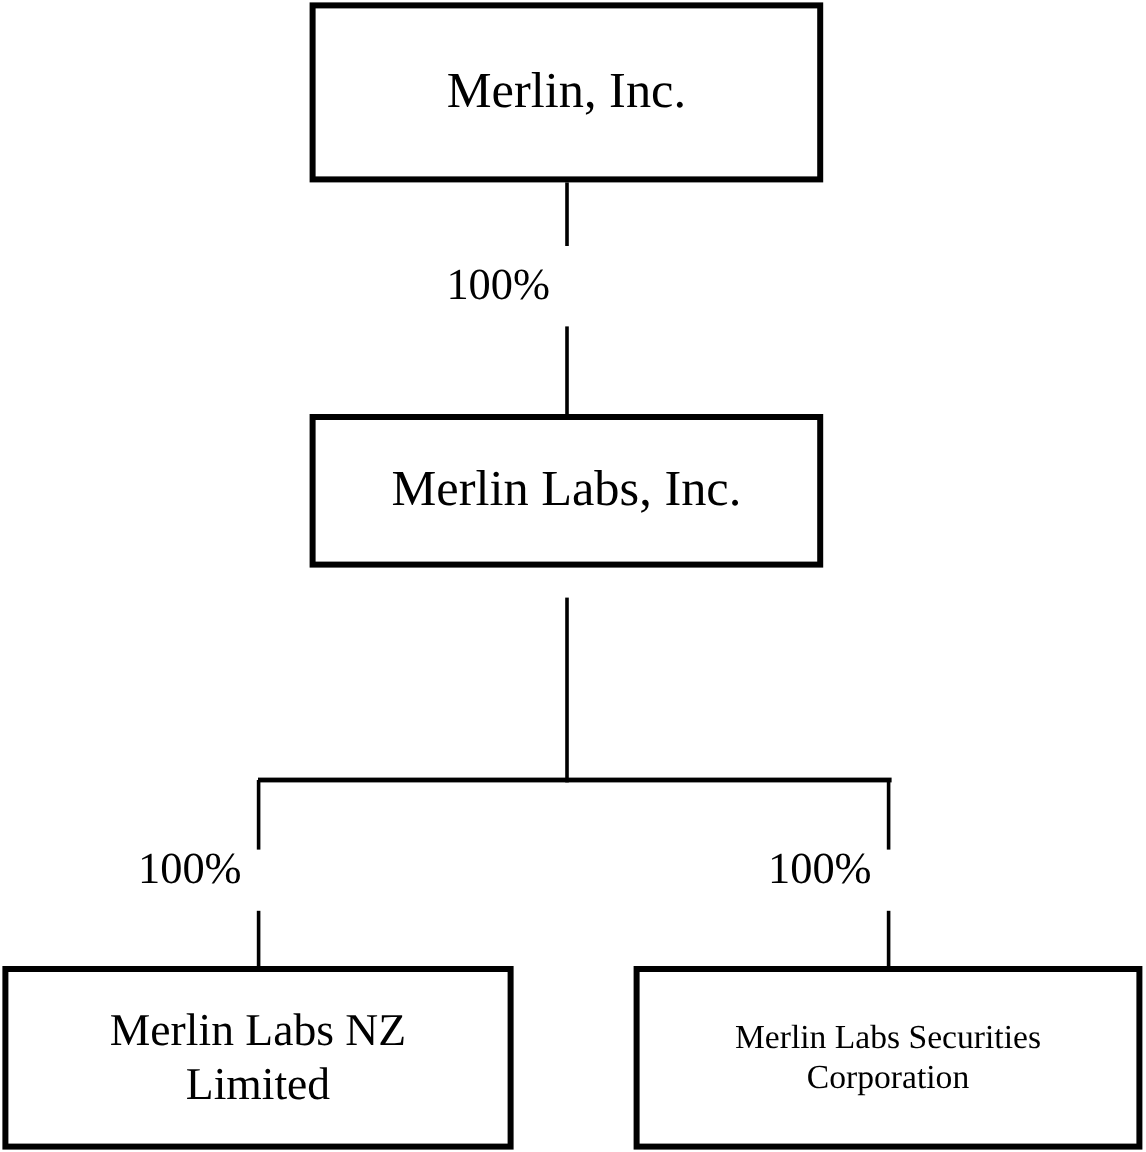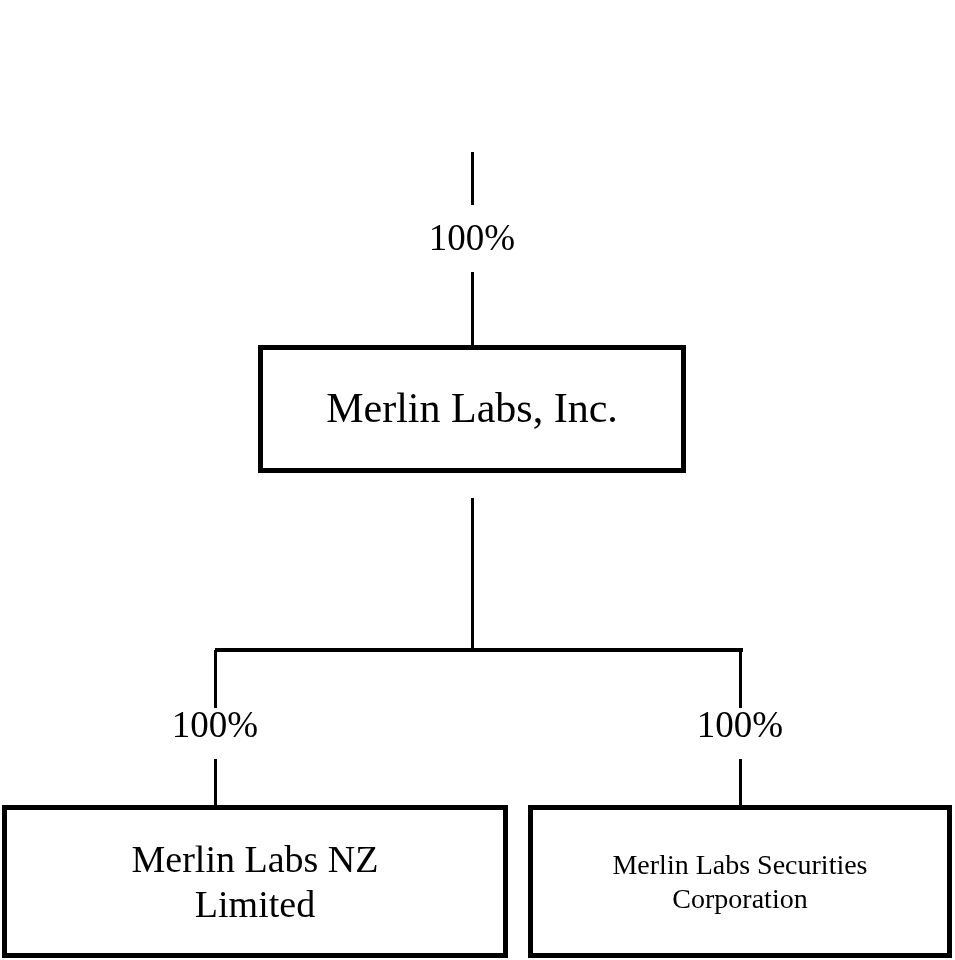--- a/index.html
+++ b/index.html
@@ -50,21 +50,21 @@
     top: 345px;
     width: 428px;
     height: 128px;
   }
   #box-merlin-labs-inc .entity-label { font-size: 42px; }
 
   
   #box-merlin-labs-nz {
     left: 2px;
     top: 805px;
-    width: 506px;
+    width: 426px;
     height: 153px;
   }
   #box-merlin-labs-nz .entity-label { font-size: 38px; }
 
   
   #box-merlin-labs-securities {
     left: 528px;
     top: 805px;
     width: 424px;
     height: 153px;
@@ -102,32 +102,34 @@
   
   #conn-right-upper { left: 739px; top: 650px; height: 58px; }
   
   #conn-right-lower { left: 739px; top: 759px; height: 48px; }
 
   
   .pct-label {
     position: absolute;
     font-size: 37px;
     line-height: 1;
-    text-align: center;
     white-space: nowrap;
   }
   #pct-root-to-labs   { left: 372px; top: 219px; width: 200px; }
   #pct-labs-to-nz     { left: 115px; top: 706px; width: 200px; }
   #pct-labs-to-sec    { left: 640px; top: 706px; width: 200px; }
 </style>
 </head>
 <body>
 
 <div id="chart-root">
 
+  <div class="entity-box" id="box-merlin-inc">
+    <span class="entity-label">Merlin, Inc.</span>
+  </div>
 
   <div class="conn-v" id="conn-root-upper"></div>
   <div class="pct-label" id="pct-root-to-labs">100%</div>
   <div class="conn-v" id="conn-root-lower"></div>
 
   <div class="entity-box" id="box-merlin-labs-inc">
     <span class="entity-label">Merlin Labs, Inc.</span>
   </div>
 
   <div class="conn-v" id="conn-mid-stem"></div>

